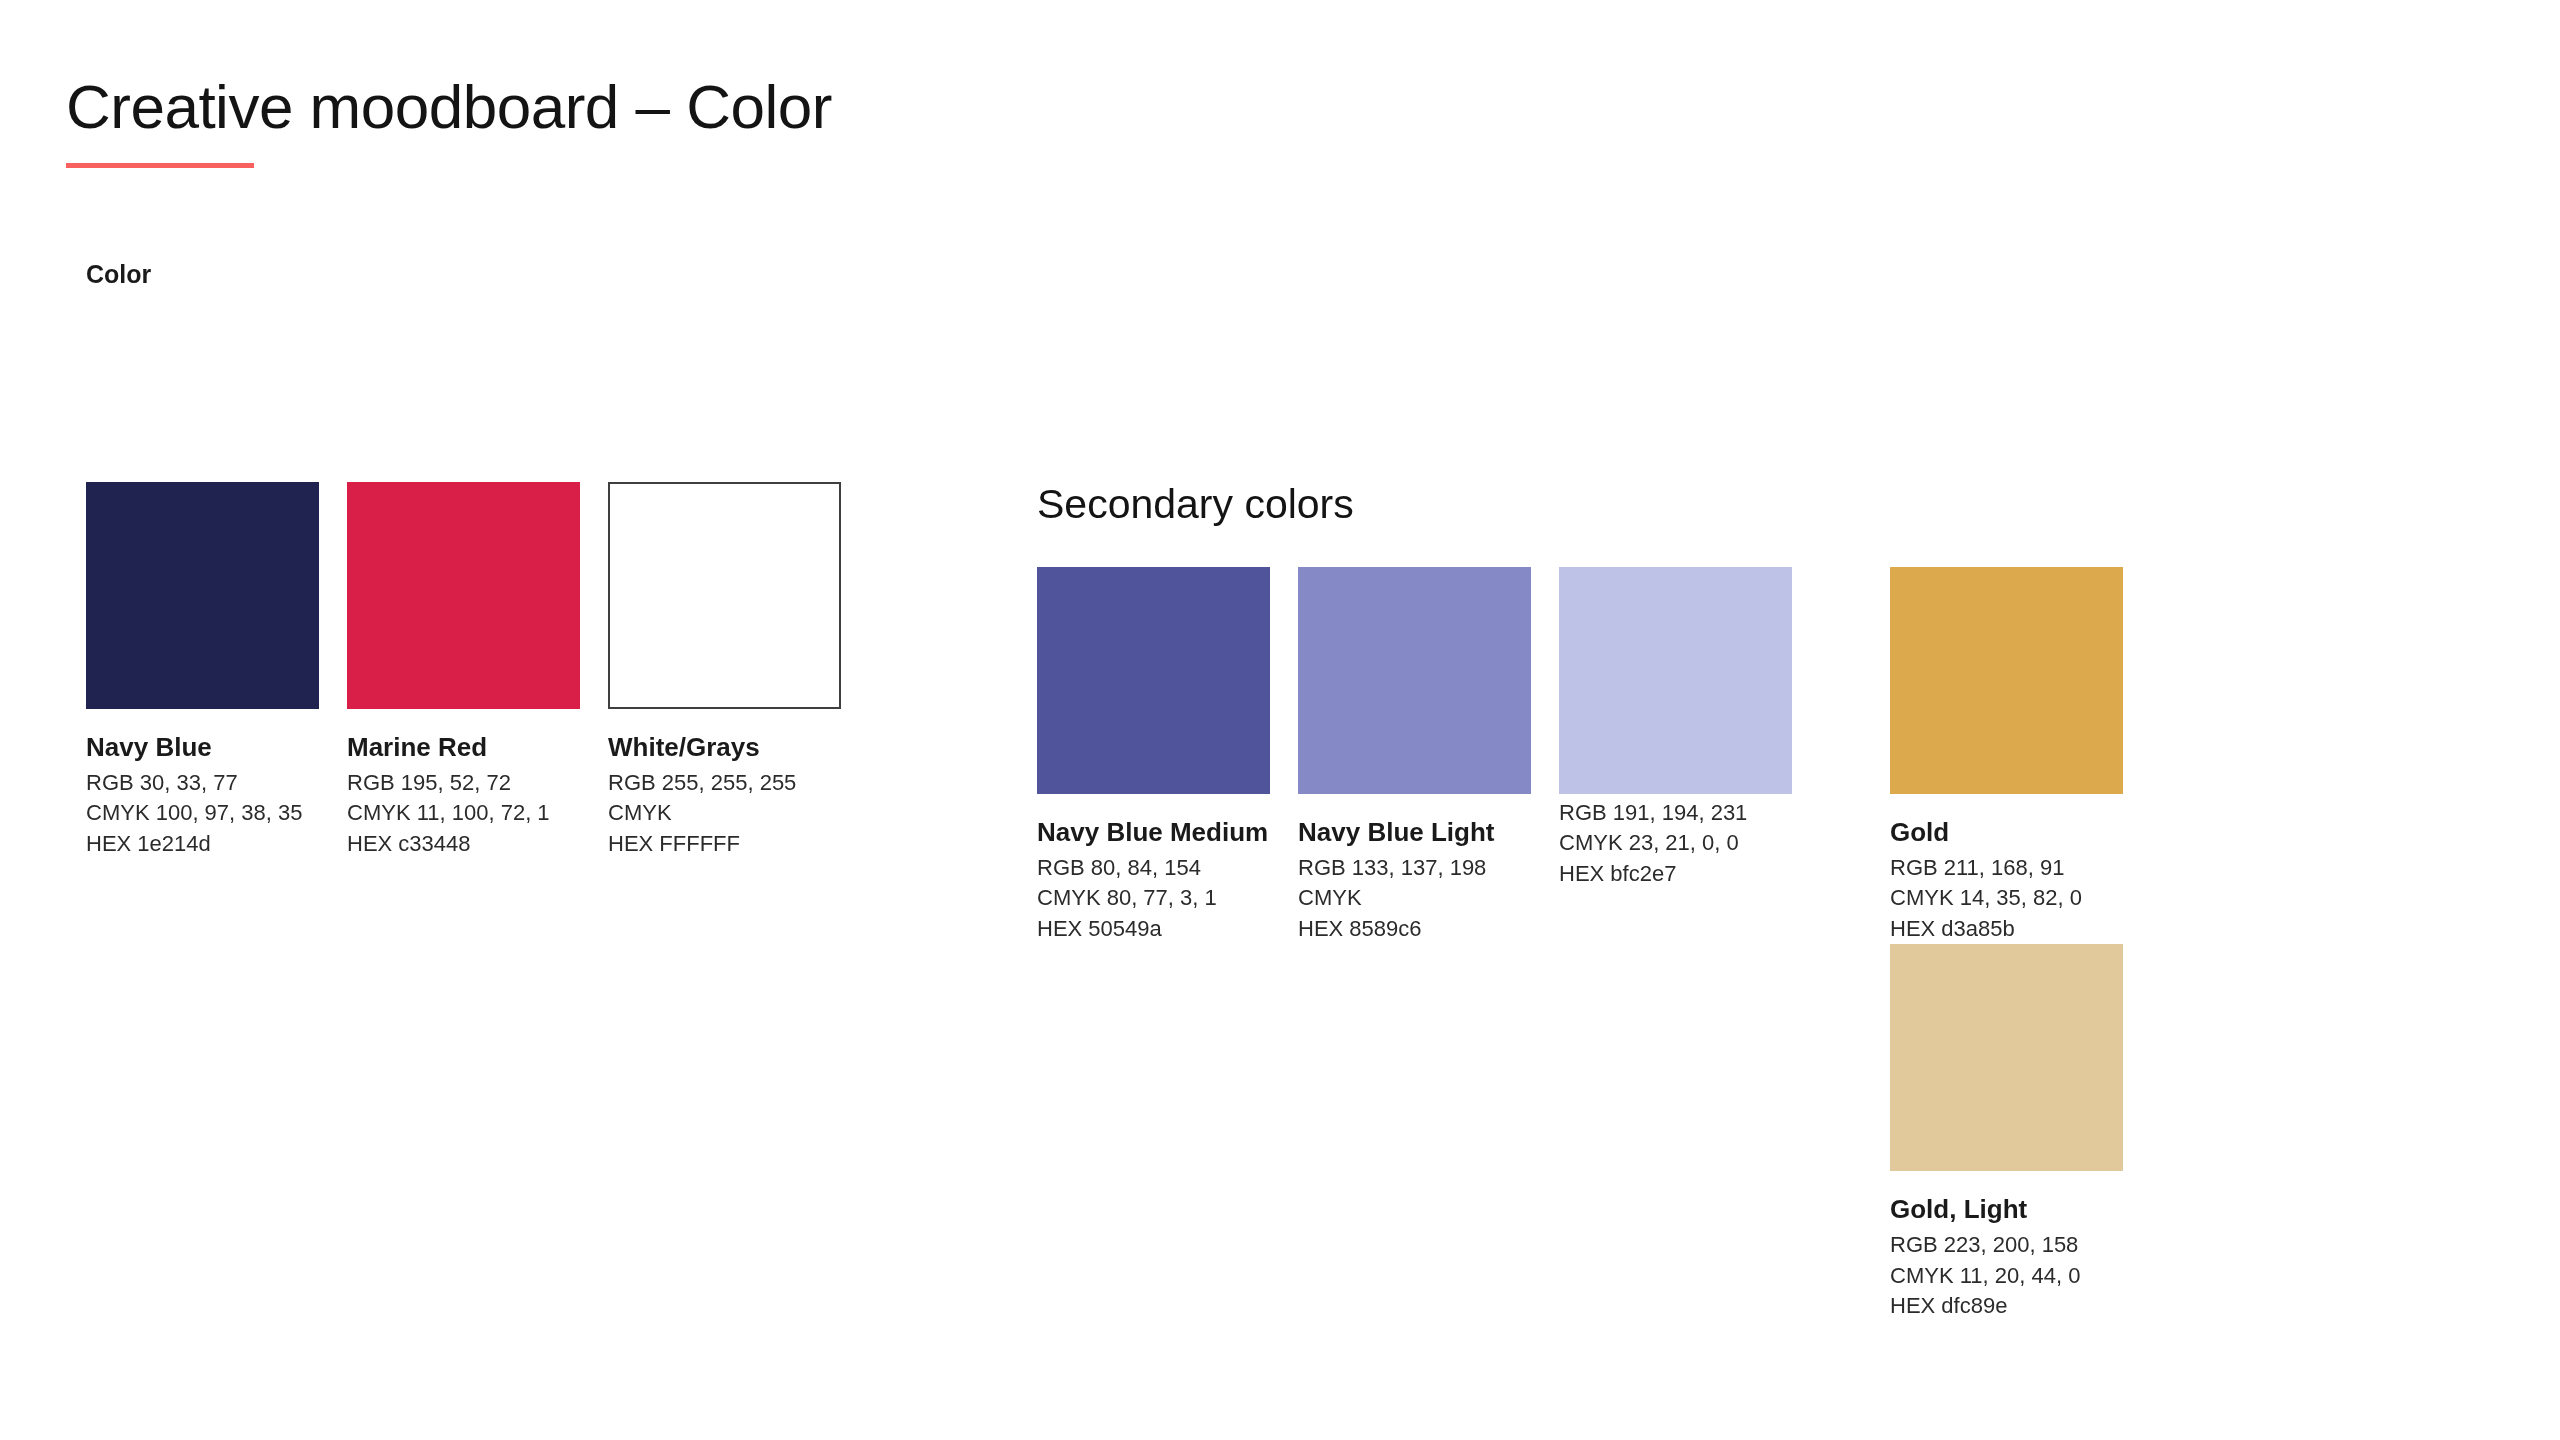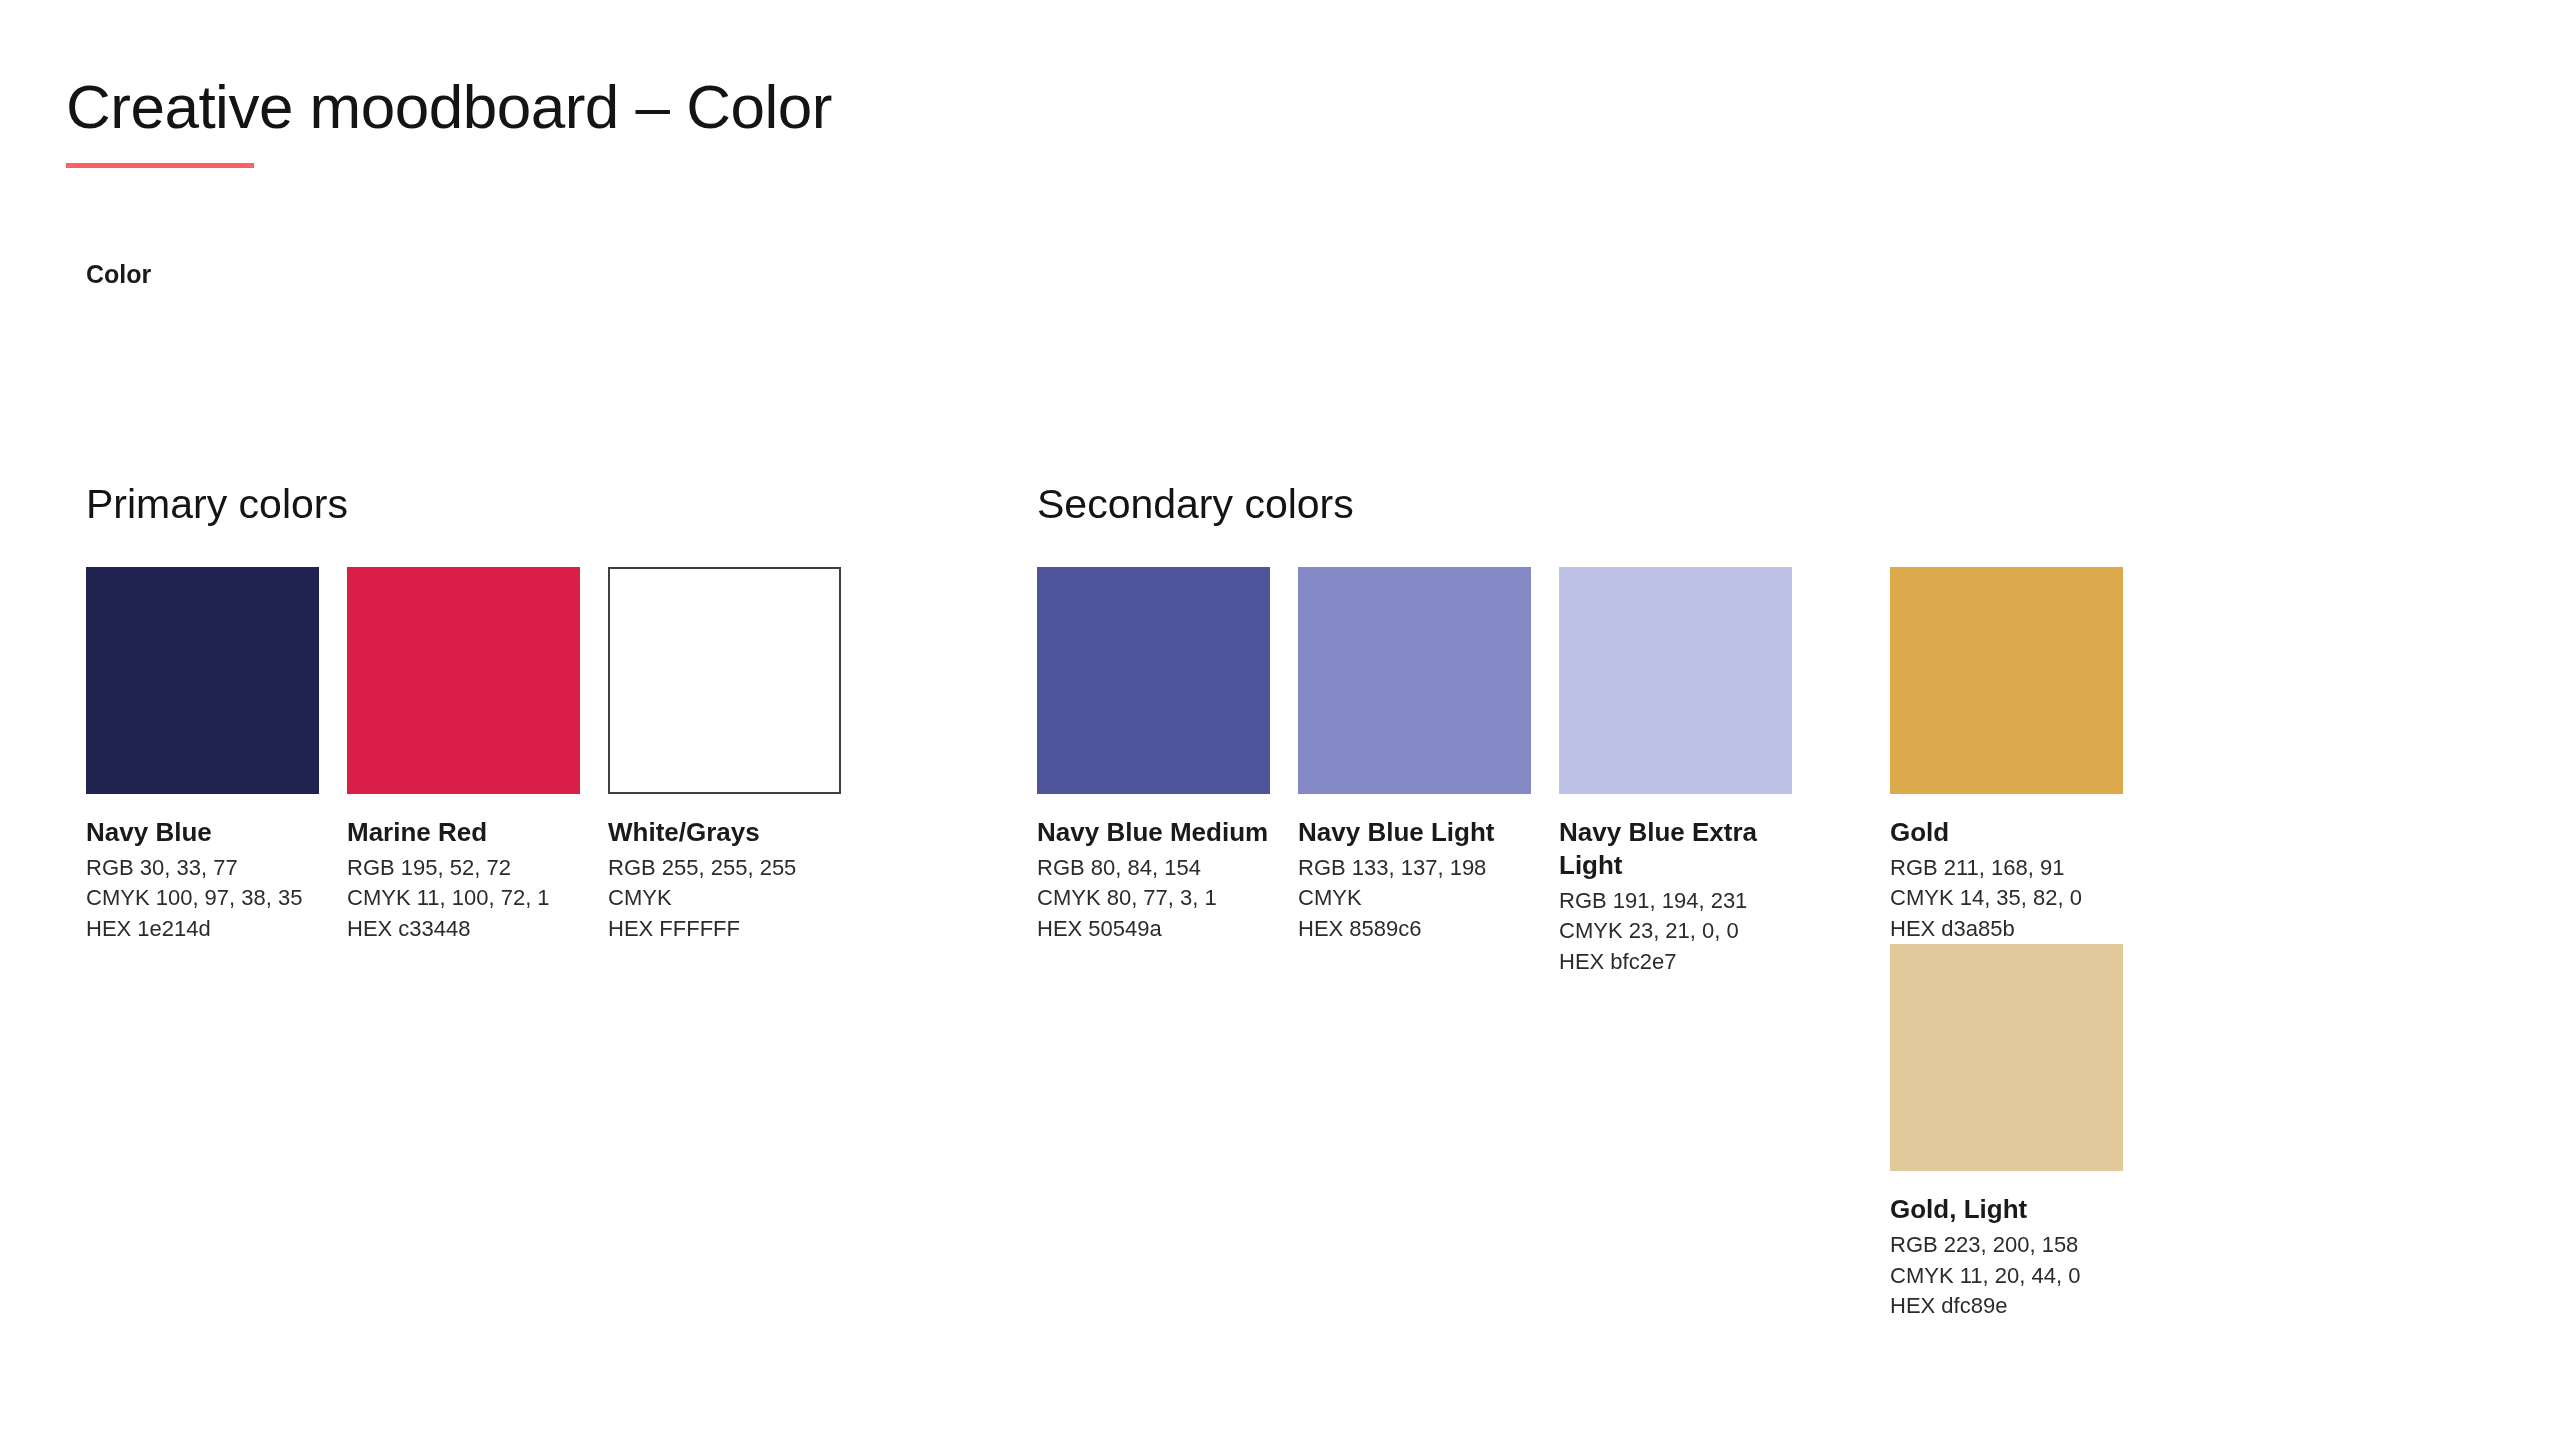--- a/index.html
+++ b/index.html
@@ -140,21 +140,20 @@
   <div class="title-block">
     <h1 class="slide-title">Creative moodboard – Color</h1>
     <div class="title-rule"></div>
   </div>
 
   <div class="intro">
     <p class="intro-heading">Color</p>
   </div>
 
   <div class="section section-primary">
-    <h2 class="section-title">Primary colors</h2>
     <div class="swatch-row">
         <div class="group">
           <div class="swatch-cell">
             <div class="chip" style="background: rgb(32, 35, 79);"></div>
             <div class="chip-name">Navy Blue</div>
             <div class="chip-specs">
               <div class="spec-line">RGB 30, 33, 77</div>
               <div class="spec-line">CMYK 100, 97, 38, 35</div>
               <div class="spec-line">HEX 1e214d</div>
             </div>
@@ -198,21 +197,20 @@
             <div class="chip" style="background: rgb(133, 137, 198);"></div>
             <div class="chip-name">Navy Blue Light</div>
             <div class="chip-specs">
               <div class="spec-line">RGB 133, 137, 198</div>
               <div class="spec-line">CMYK</div>
               <div class="spec-line">HEX 8589c6</div>
             </div>
           </div>
           <div class="swatch-cell">
             <div class="chip" style="background: rgb(191, 194, 231);"></div>
-            <div class="chip-name">Navy Blue Extra Light</div>
             <div class="chip-specs">
               <div class="spec-line">RGB 191, 194, 231</div>
               <div class="spec-line">CMYK 23, 21, 0, 0</div>
               <div class="spec-line">HEX bfc2e7</div>
             </div>
           </div>
         </div>
         <div class="group">
           <div class="swatch-cell">
             <div class="chip" style="background: rgb(221, 169, 77);"></div>

